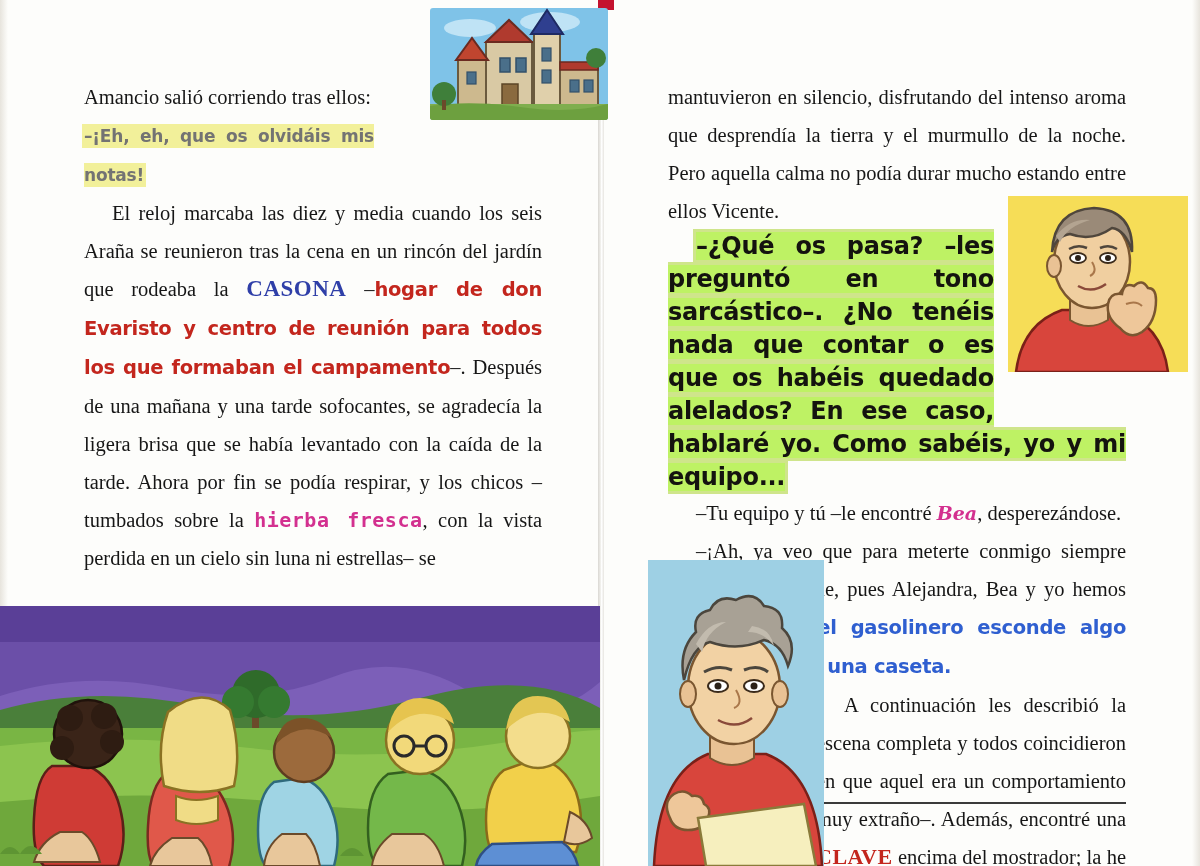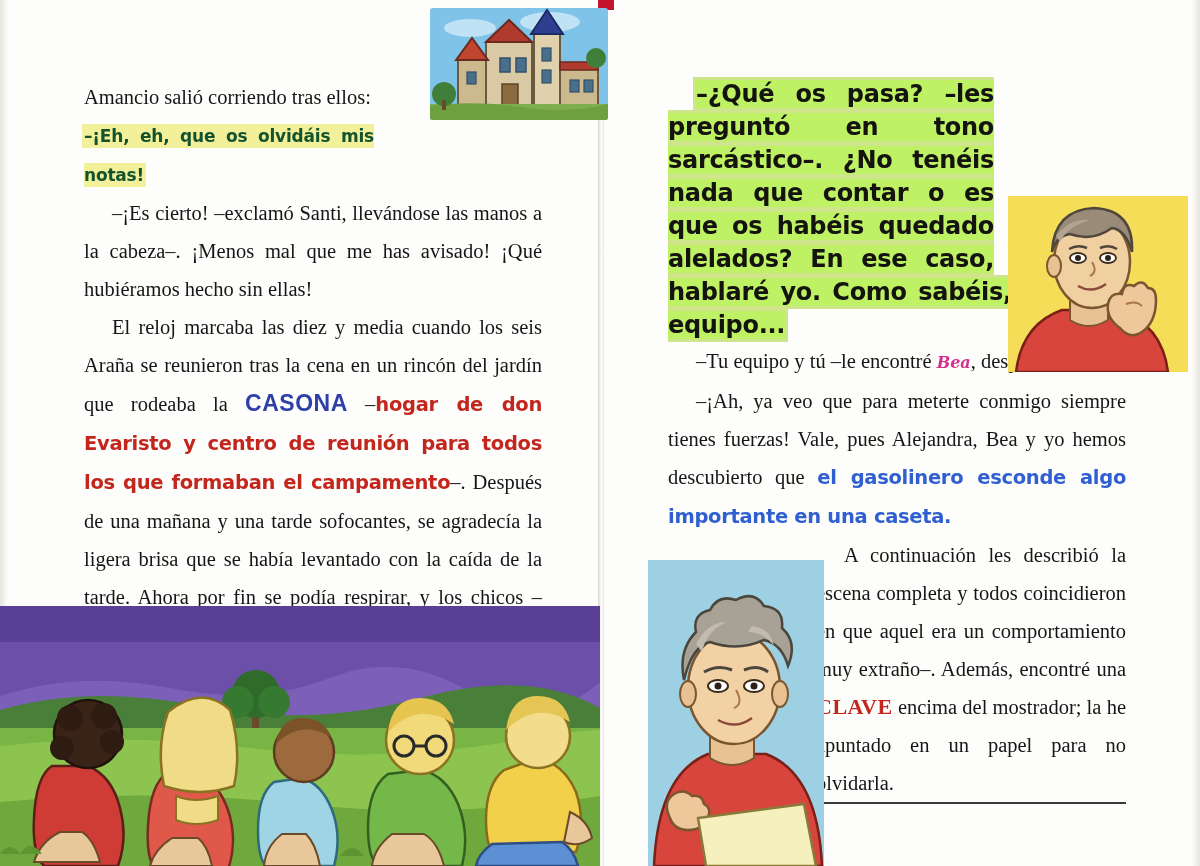--- a/index.html
+++ b/index.html
@@ -65,41 +65,41 @@
   .col p.noindent { text-indent: 0; }
 
   
   .hl-yellow {
     display: inline;
     background: #f2f09a;
     box-shadow: 0 0 0 2px #f2f09a;
     font-family: "DejaVu Sans", sans-serif;
     font-weight: bold;
     font-size: 17px;
-    color: #14532d;
+    color: #737373;
     letter-spacing: -0.2px;
   }
   .hl-green {
     display: inline;
     background: #bef264;
     box-shadow: 0 0 0 3px #cfe58b;
     font-family: "DejaVu Sans", sans-serif;
     font-weight: bold;
     font-size: 24px;
     color: #14130f;
     letter-spacing: -0.3px;
   }
   .green-block {
     line-height: 32px;
     text-indent: 28px;
     margin-top: 6px;
     margin-bottom: 10px;
   }
   .casona {
-    font-family: Liberation Sans, sans-serif;
+    font-family: Liberation Serif, serif;
     font-weight: bold;
     font-size: 23px;
     color: #2f3fa8;
     letter-spacing: 0.5px;
   }
   .red-bold {
     font-family: "DejaVu Sans", sans-serif;
     font-weight: bold;
     font-size: 19.5px;
     color: #c3261d;
@@ -109,21 +109,21 @@
     font-family: "DejaVu Sans Mono", monospace;
     font-weight: bold;
     font-size: 20px;
     color: #d3308f;
     letter-spacing: 0.5px;
   }
   .bea {
     font-family: "DejaVu Serif", serif;
     font-style: italic;
     font-weight: bold;
-    font-size: 16px;
+    font-size: 19px;
     color: #d3308f;
   }
   .blue-bold {
     font-family: "DejaVu Sans", sans-serif;
     font-weight: bold;
     font-size: 19.5px;
     color: #2f5fd0;
     letter-spacing: -0.3px;
   }
   .clave {
@@ -232,28 +232,28 @@
     </svg>
   </div>
 
   <div class="col" id="col-left">
     <div class="wrap-right-top"></div>
 
     <p class="noindent"><span>Amancio salió corriendo tras ellos:</span></p>
 
     <p class="noindent"><span class="hl-yellow">–¡Eh, eh, que os olvidáis mis notas!</span></p>
 
-    <p><span>–¡Es cierto! –exclamó Santi, llevándose las manos a la cabeza–. ¡Menos mal que me has avisado! ¡Qué hubiéramos hecho sin ellas!</span></p>
 
 
     <p><span>El reloj marcaba las diez y media cuando los seis Araña se reunieron tras la cena en un rincón del jardín que rodeaba la </span><span class="casona">CASONA</span><span> –</span><span class="red-bold">hogar de don Evaristo y centro de reunión para todos los que formaban el campamento</span><span>–. Después de una mañana y una tarde sofocantes, se agradecía la ligera brisa que se había levantado con la caída de la tarde. Ahora por fin se podía respirar, y los chicos –tumbados sobre la </span><span class="hierba">hierba fresca</span><span>, con la vista perdida en un cielo sin luna ni estrellas– se</span></p>
   </div>
 
   <div class="col" id="col-right">
 
+    <p class="noindent"><span>mantuvieron en silencio, disfrutando del intenso aroma que desprendía la tierra y el murmullo de la noche. Pero aquella calma no podía durar mucho estando entre ellos Vicente.</span></p>
 
     <div class="wrap-boy"></div>
 
     <p class="green-block"><span class="hl-green">–¿Qué os pasa? –les preguntó en tono sarcástico–. ¿No tenéis nada que contar o es que os habéis quedado alelados? En ese caso, hablaré yo. Como sabéis, yo y mi equipo...</span></p>
 
     <p><span>–Tu equipo y tú –le encontré </span><span class="bea">Bea</span><span>, desperezándose.</span></p>
 
     <p><span>–¡Ah, ya veo que para meterte conmigo siempre tienes fuerzas! Vale, pues Alejandra, Bea y yo hemos descubierto que </span><span class="blue-bold">el gasolinero esconde algo importante en una caseta.</span></p>
 
     <div class="wrap-girl"></div>

